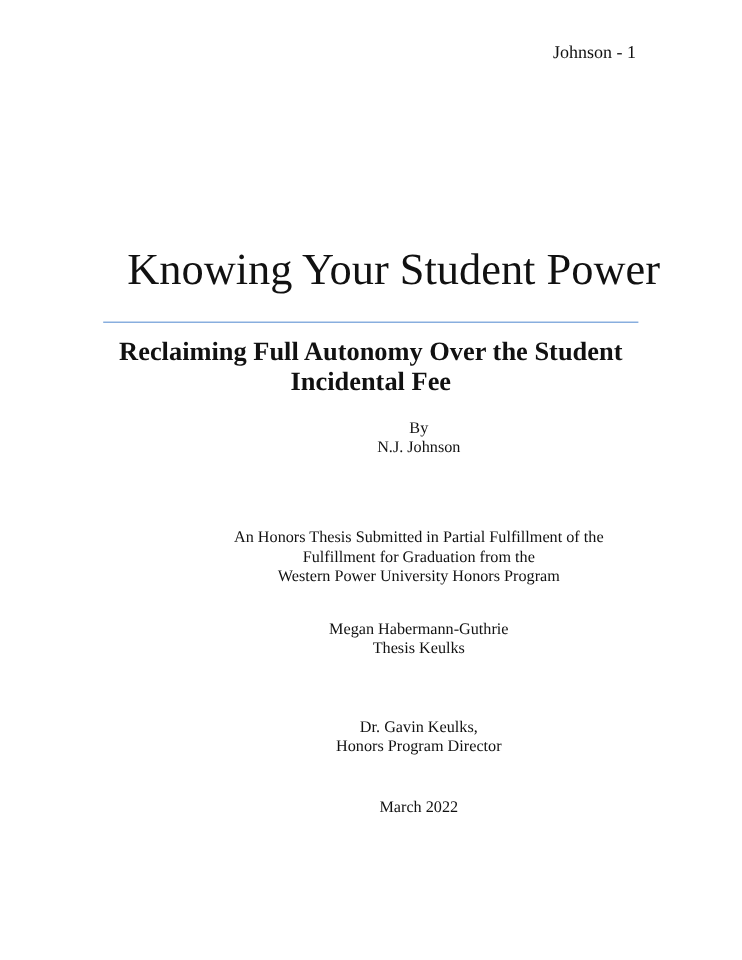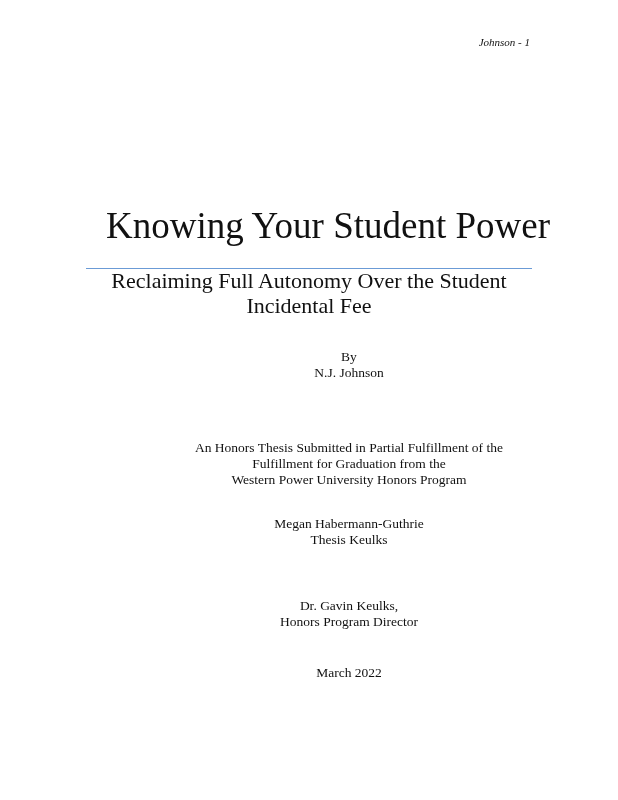--- a/index.html
+++ b/index.html
@@ -1,22 +1,22 @@
 <!DOCTYPE html>
 <html><head>
   <meta charset="utf-8">
   <style>
     html, body { margin:0; padding:0; background:#ffffff; }
     body { width:618px; height:800px; position:relative; overflow:hidden;
            font-family:"Liberation Serif", "DejaVu Serif", serif; color:#111; }
     .abs { position:absolute; left:0; width:618px; text-align:center; }
-    .header { position:absolute; top:36px; right:88px; font-size:11px;font-style:italic; }
+    .header { position:absolute; top:36px; right:88px; font-size:15px; }
     .title { top:204px; font-size:37px; line-height:44px;padding-left:19px; }
     .rule { position:absolute; top:268px; left:86px; width:446px; height:1px; background:#6b9bd6; }
-    .subtitle { top:268px; font-size:22px; line-height:25px; }
+    .subtitle { top:280px; font-size:22px; line-height:25px;font-weight:bold; }
     .small { font-size:13.5px; line-height:16px;padding-left:40px; }
   </style>
 </head>
 <body>
 
 <div class="header">Johnson - 1</div>
 
 <div class="abs title">Knowing Your Student Power</div>
 <div class="rule"></div>
 <div class="abs subtitle">

